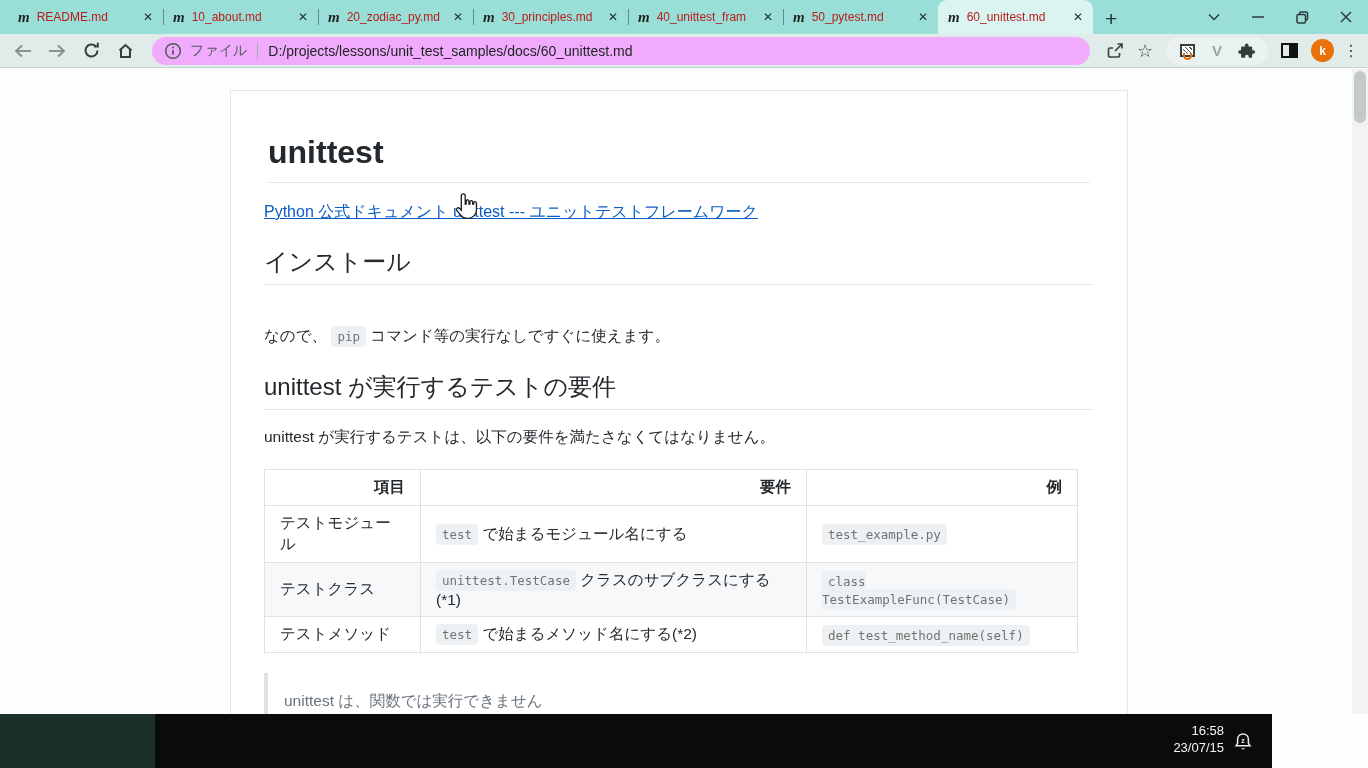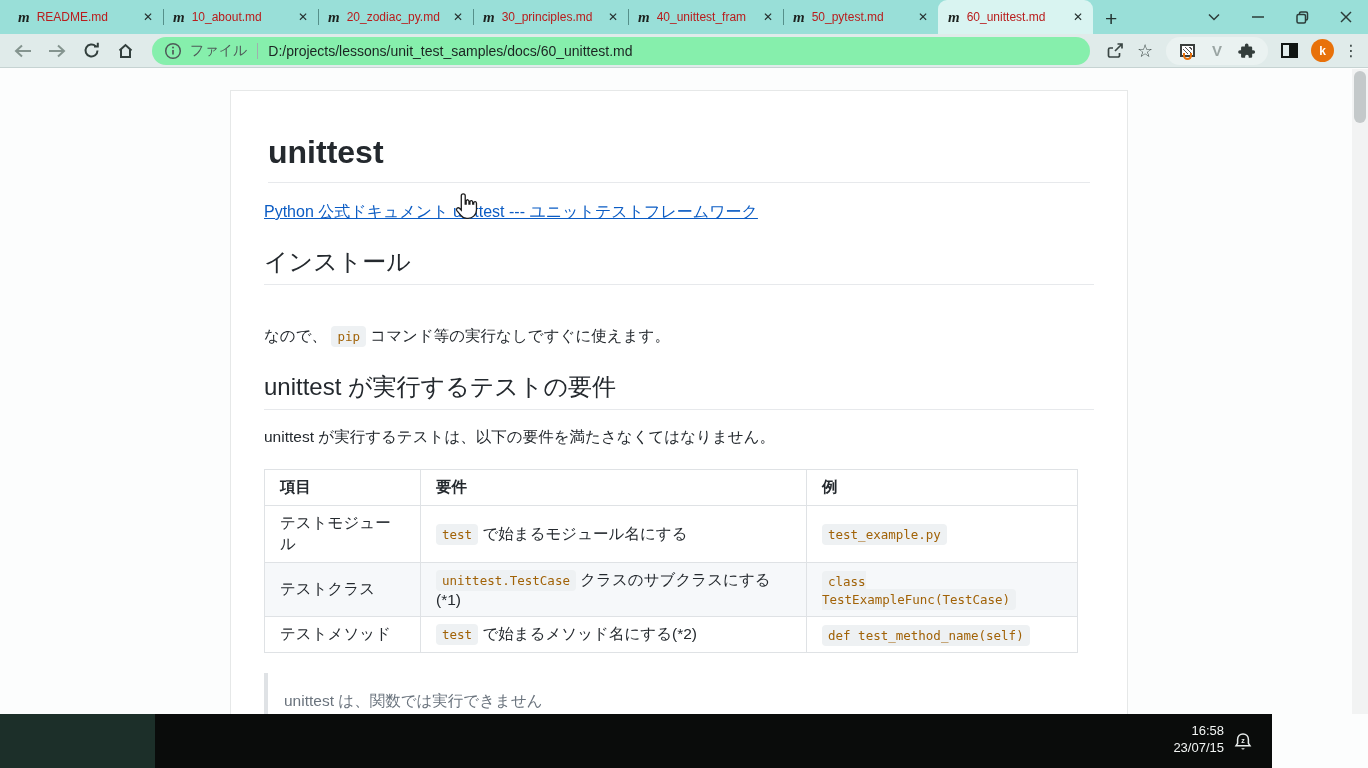--- a/index.html
+++ b/index.html
@@ -42,21 +42,21 @@
   
   .toolbar {
     position:absolute; top:34px; left:0; width:1368px; height:34px;
     background:#e0ebea; border-bottom:1px solid #c6d3d2;
     display:flex; align-items:center;
   }
   .nav-ic { width:34px; height:30px; display:flex; align-items:center; justify-content:center; }
   .nav-ic.dim svg { stroke:#84948f; }
   .nav-ic svg { stroke:#323f3d; stroke-width:2; fill:none; }
   .url-pill {
-    width:938px; height:28px; margin-left:10px; background:#86efac;
+    width:938px; height:28px; margin-left:10px; background:#f0abfc;
     border-radius:14px; display:flex; align-items:center; padding:0 12px;
   }
   .info-ic { width:18px; height:18px; margin-right:8px; }
   .scheme { font-size:14px; color:#4e5a58; margin-right:10px; }
   .pill-sep { width:1px; height:16px; background:#9fb0ae; margin-right:10px; }
   .url-text { font-size:14px; color:#1c2422; white-space:nowrap; overflow:hidden; }
   .tb-right { display:flex; align-items:center; margin-left:10px; }
   .tb-ic { width:30px; height:28px; display:flex; align-items:center; justify-content:center; }
   .tb-ic svg { stroke:#3a4644; stroke-width:1.7; fill:none; }
   .star { font-size:18px; color:#3a4644; line-height:1; }
@@ -90,25 +90,25 @@
     padding-bottom:9px; border-bottom:1px solid #e7e9ec;
   }
   .card h2 {
     margin:23px 0 15px; font-size:24px; line-height:30px; font-weight:normal;
     padding-bottom:7px; border-bottom:1px solid #e7e9ec;
   }
   .card p { margin:15px 0; font-size:15.5px; line-height:24px; }
   a.doclink { color:#0b5cc4; text-decoration:underline; font-size:16px; cursor:pointer; }
   code.cspan {
     font-family:"DejaVu Sans Mono","Liberation Mono",monospace;
-    font-size:12.5px; background:#eef1f3; border-radius:4px; padding:3px 6px; color:#a16207;
+    font-size:12.5px; background:#eef1f3; border-radius:4px; padding:3px 6px; color:#737373;
   }
   table.req { border-collapse:collapse; margin:20px 0 14px; table-layout:fixed; }
   table.req th, table.req td { border:1px solid #dfe2e5; font-size:15.5px; padding:7px 15px; }
-  table.req th { font-weight:bold; text-align:left; }
+  table.req th { font-weight:bold; text-align:right; }
   table.req tbody tr:nth-child(2) { background:#f6f8fa; }
   .c1 { width:156px; } .c2 { width:386px; } .c3 { width:271px; }
   blockquote.bq {
     margin:20px 0 0; padding:1px 16px; border-left:4px solid #dfe2e5; color:#6a737d;
   }
   blockquote.bq p { color:#6a737d; }
 
   
   .cursor { position:absolute; left:452px; top:190px; width:30px; height:34px; pointer-events:none; }
 

